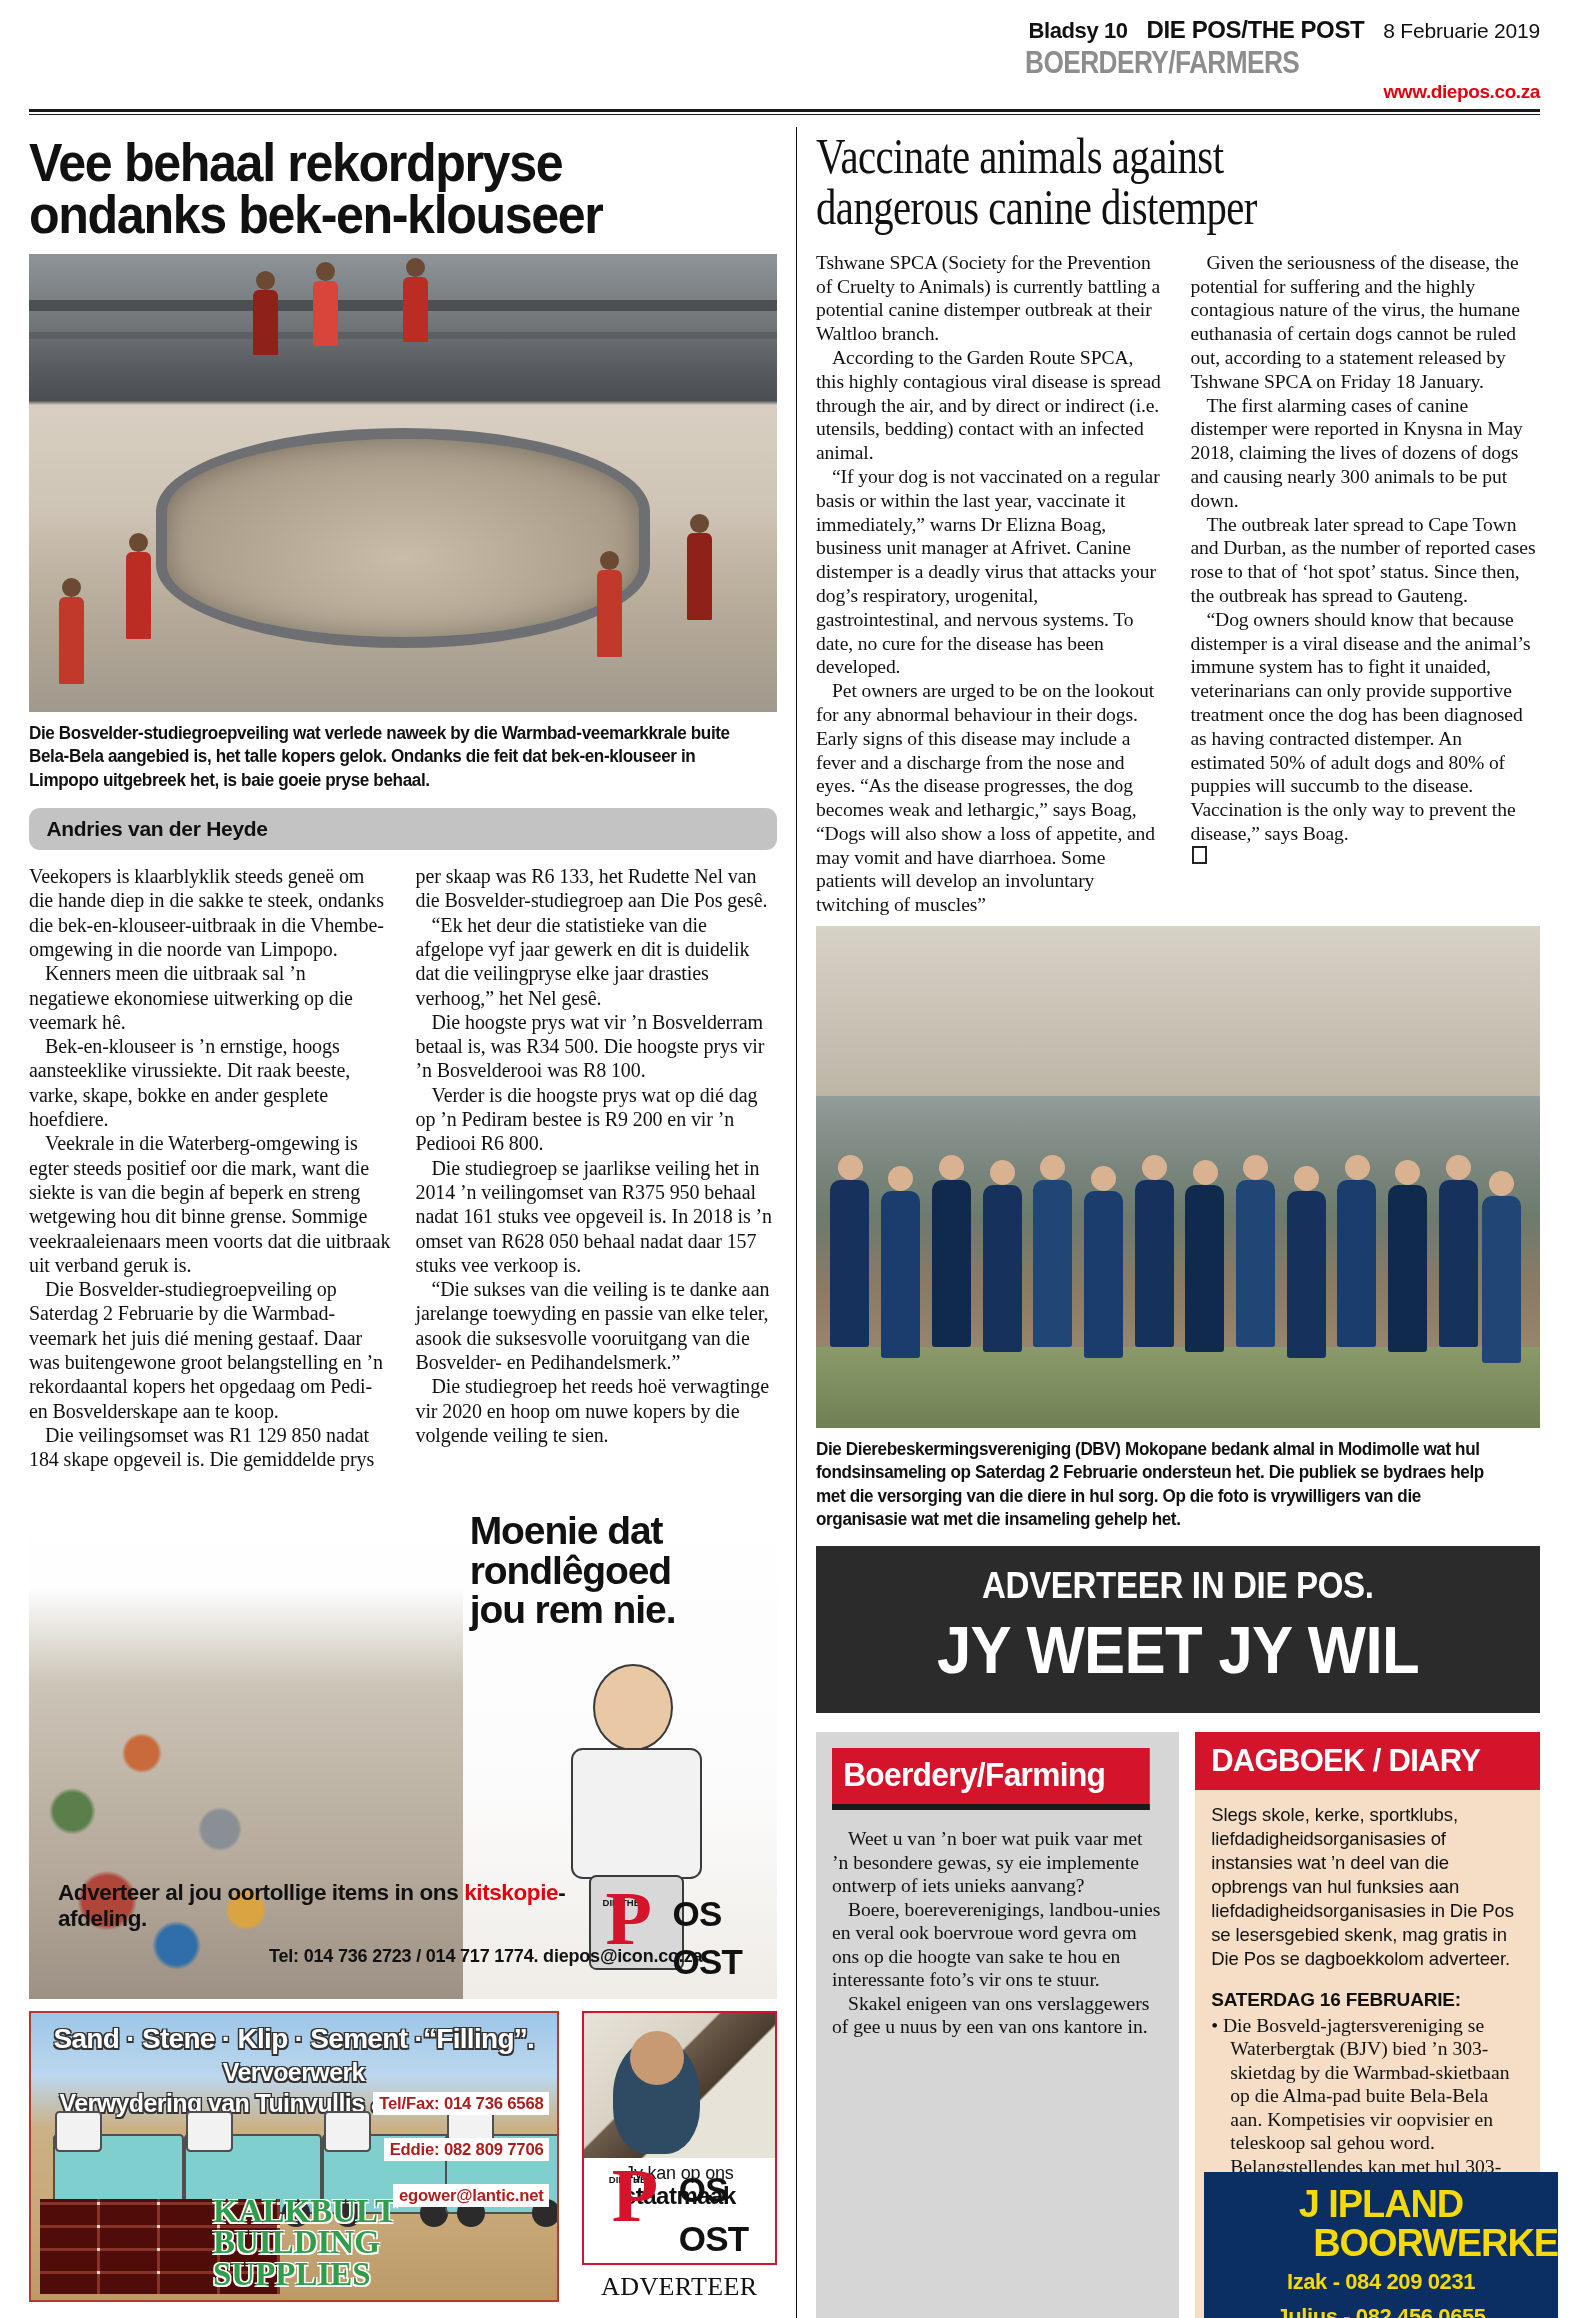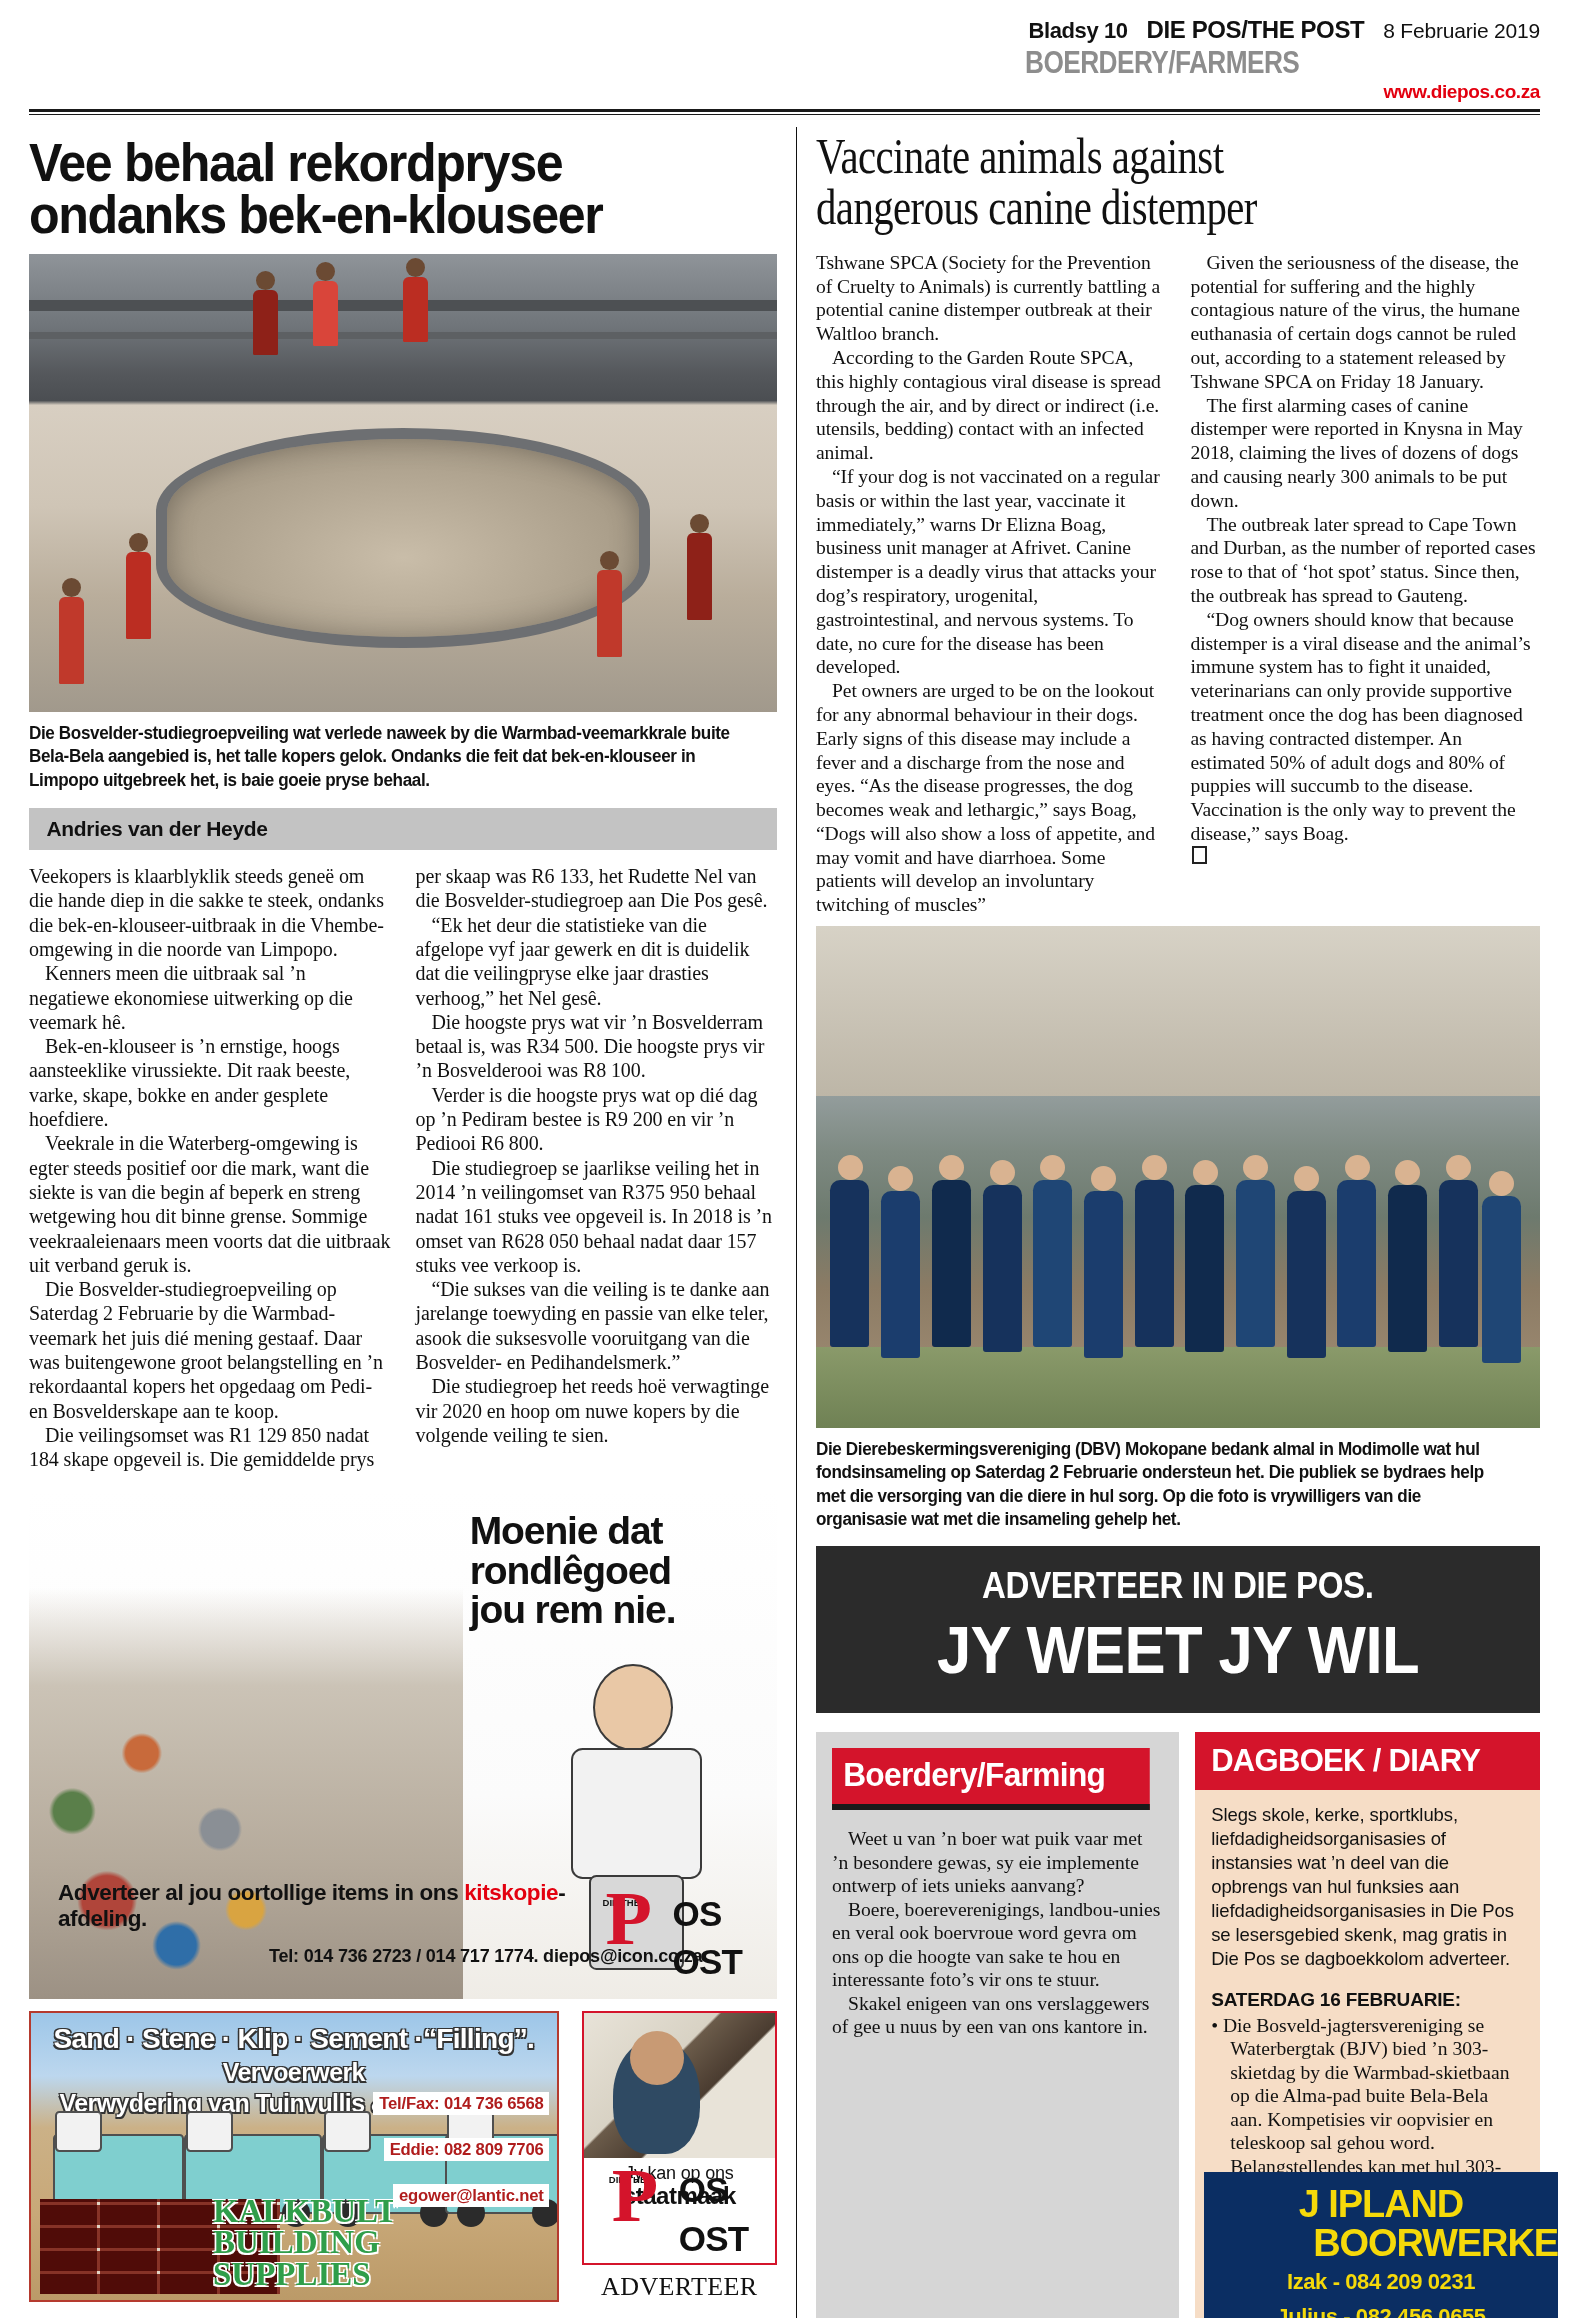--- a/index.html
+++ b/index.html
@@ -84,21 +84,21 @@
   
   .caption {
     font-family: "Liberation Sans", sans-serif; font-weight: bold;
     font-size: 18px; line-height: 1.30; letter-spacing:-0.4px;
     transform: scaleX(0.95); transform-origin: left top;
     margin-top: 10.2px; color:#111;
   }
 
   
   .byline-bar{
-    background:#c3c3c3; padding:8.7px 0 8.7px 17.4px; margin: 16px 0 14.5px 0;
+    background:#c3c3c3; padding:8.7px 0 8.7px 17.4px; margin: 16px 0 14.5px 0; border-radius: 11px;
   }
   .byline-bar span{
     font-family:"Liberation Sans", sans-serif; font-weight:bold; font-size:21px;
     letter-spacing:-0.3px;
   }
 
   
   .two-col{ column-count:2; column-gap:25px; column-rule:none; }
   .two-col p, .one-col p{
     font-family:"Liberation Serif", serif;

